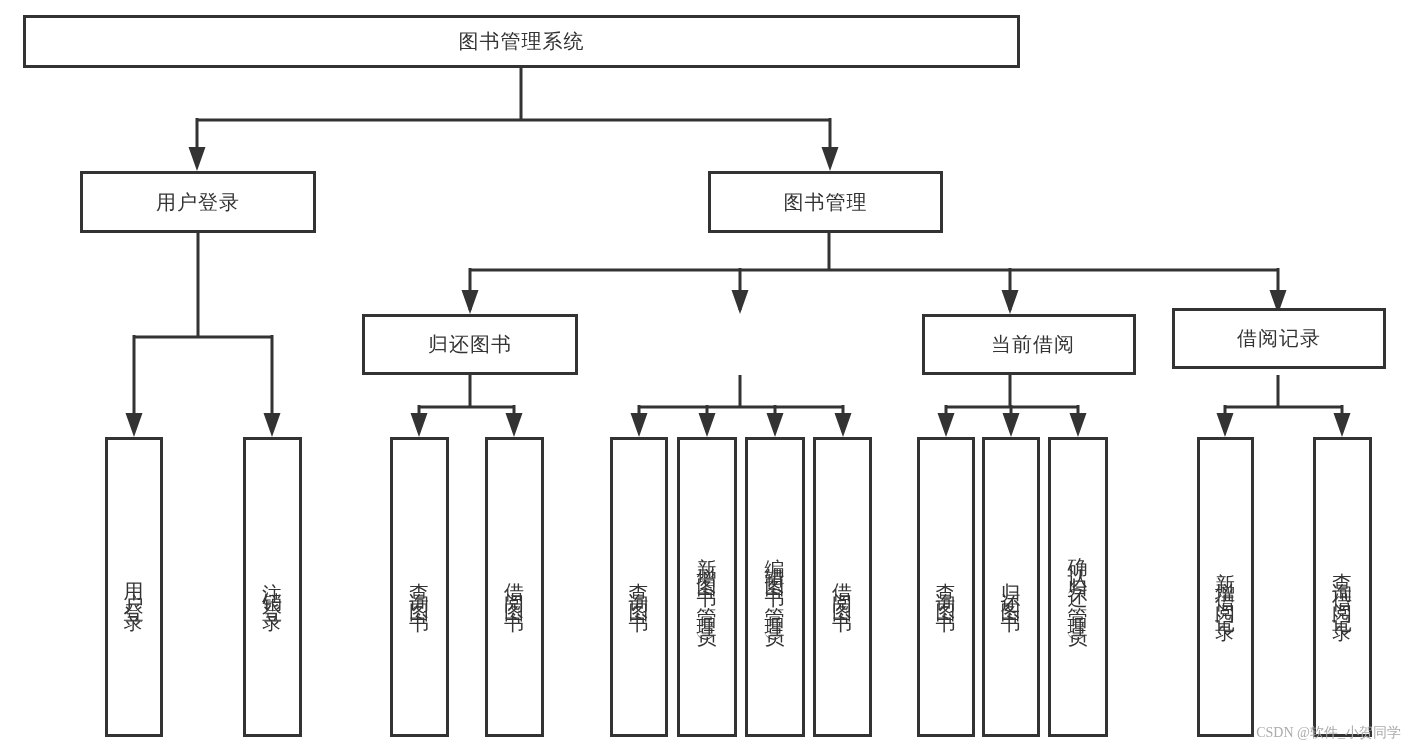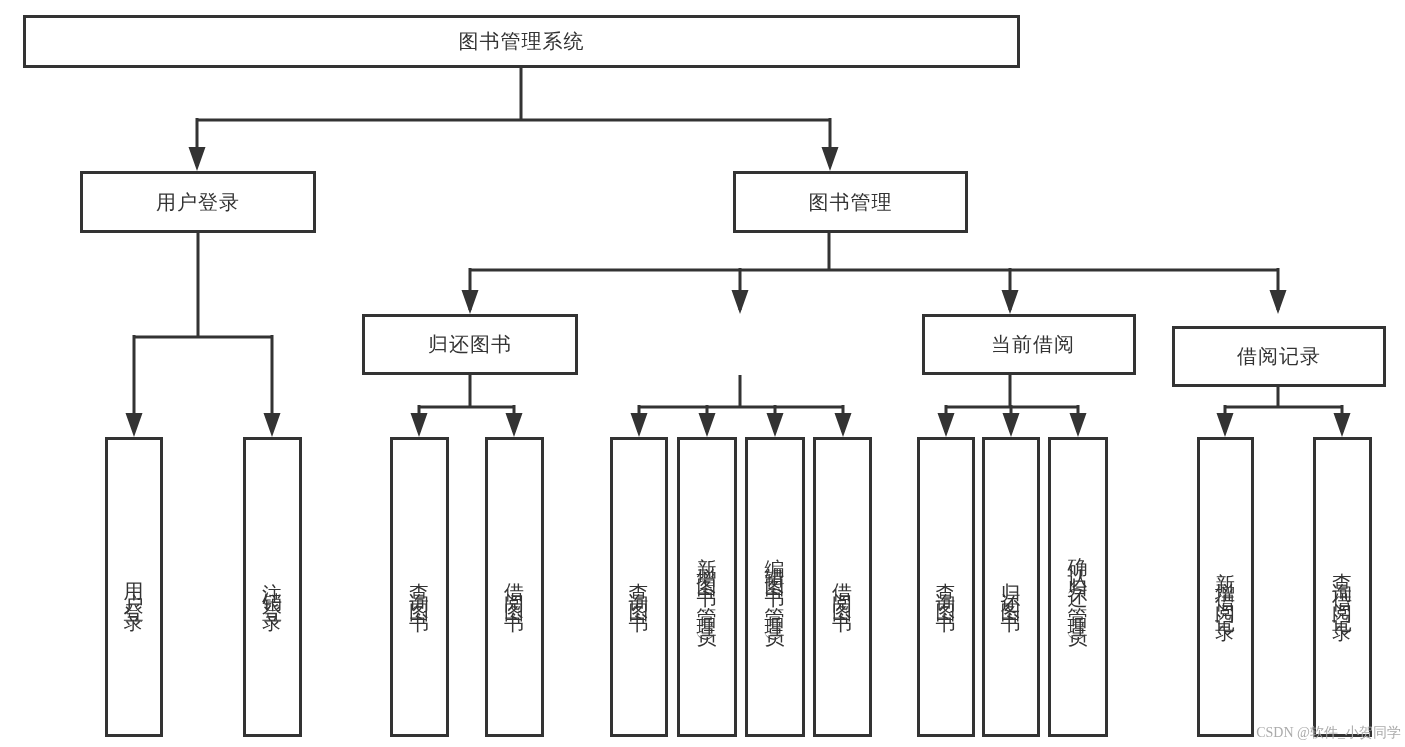--- a/index.html
+++ b/index.html
@@ -77,31 +77,31 @@
       M1342 437 l-8.5 -24 h17 Z"></path>
   </svg>
 
   <div class="box" style="left:23px; top:15px; width:997px; height:53px;">
     <span class="h-label">图书管理系统</span>
   </div>
 
   <div class="box" style="left:80px; top:171px; width:236px; height:62px;">
     <span class="h-label">用户登录</span>
   </div>
-  <div class="box" style="left:733px; top:171px; width:235px; height:62px;">
+  <div class="box" style="left:708px; top:171px; width:235px; height:62px;">
     <span class="h-label">图书管理</span>
   </div>
 
   <div class="box" style="left:362px; top:314px; width:216px; height:61px;">
     <span class="h-label">归还图书</span>
   </div>
   <div class="box" style="left:922px; top:314px; width:214px; height:61px;padding-left:8px;">
     <span class="h-label">当前借阅</span>
   </div>
-  <div class="box" style="left:1172px; top:326px; width:214px; height:61px;">
+  <div class="box" style="left:1172px; top:308px; width:214px; height:61px;">
     <span class="h-label">借阅记录</span>
   </div>
 
   <div class="box" style="left:105px; top:437px; width:58px; height:300px;">
     <span class="v-label">用户登录</span>
   </div>
   <div class="box" style="left:243px; top:437px; width:59px; height:300px;">
     <span class="v-label">注销登录</span>
   </div>
 

